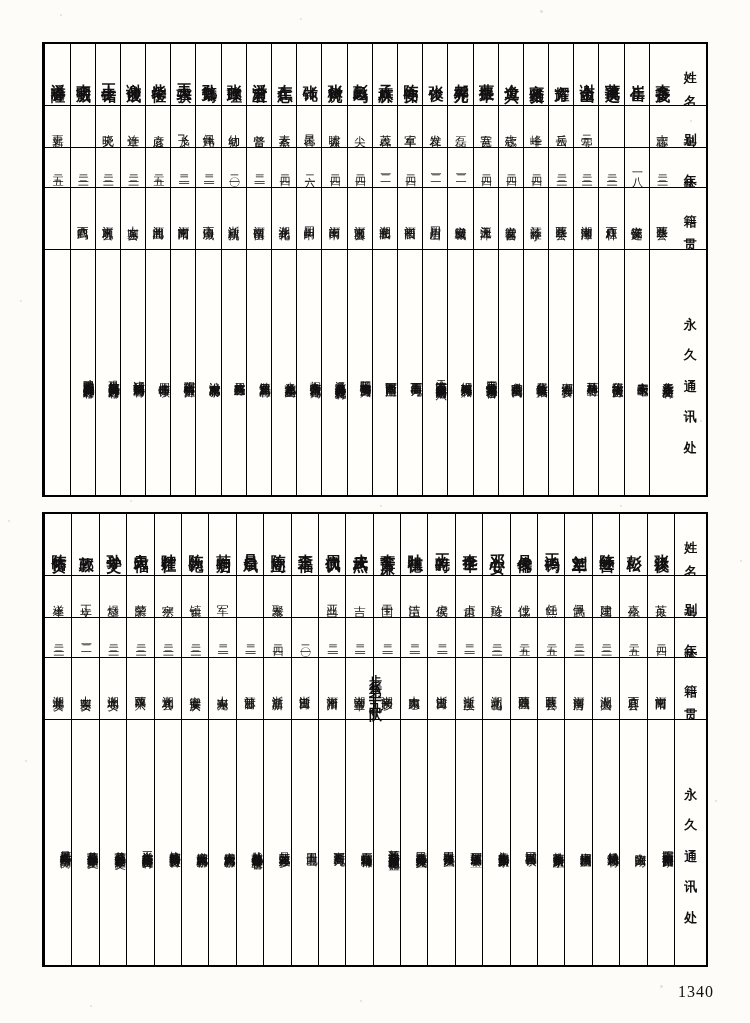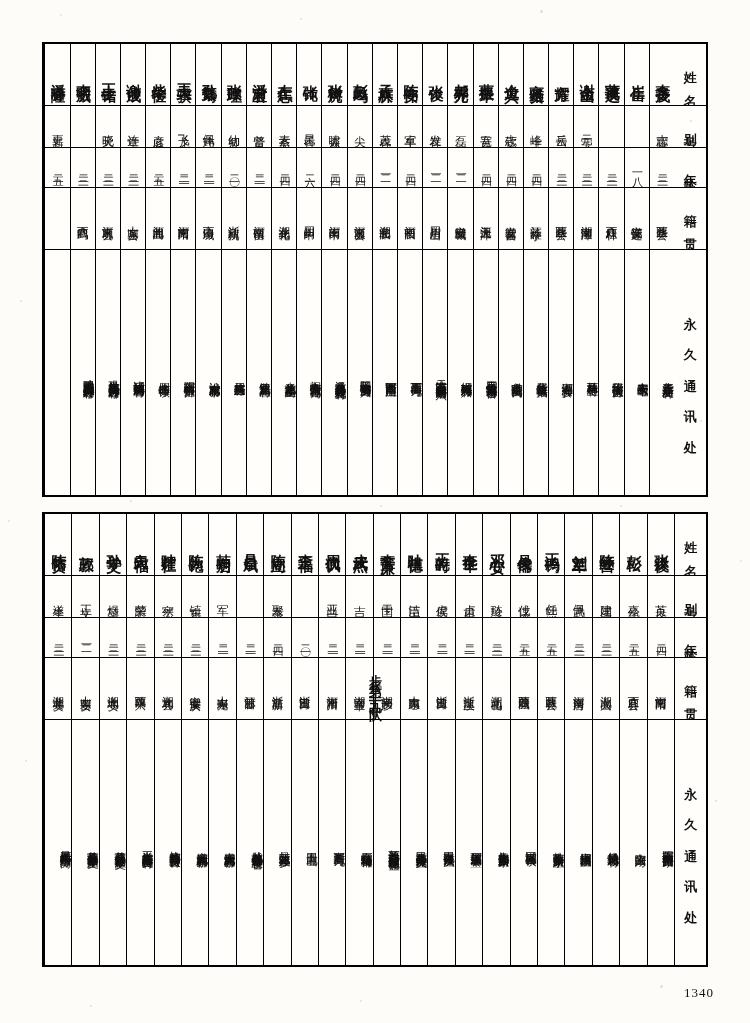--- a/index.html
+++ b/index.html
@@ -71,21 +71,21 @@
     font-size:13px;
     letter-spacing:5px;
     left:50%;
     transform:translateX(-50%);
     top:150px;
     font-weight:bold;
   }
   .page-number{
     position:absolute;
     right:36px;bottom:22px;
-    font-size:13px;
+    font-size:16px;
     font-family:"Liberation Serif",serif;
     letter-spacing:1px;
   }
   .speck{position:absolute;background:#cdc9bd;border-radius:50%;opacity:.55;}
 </style>
 </head>
 <body>
 
 <div class="page">
 

